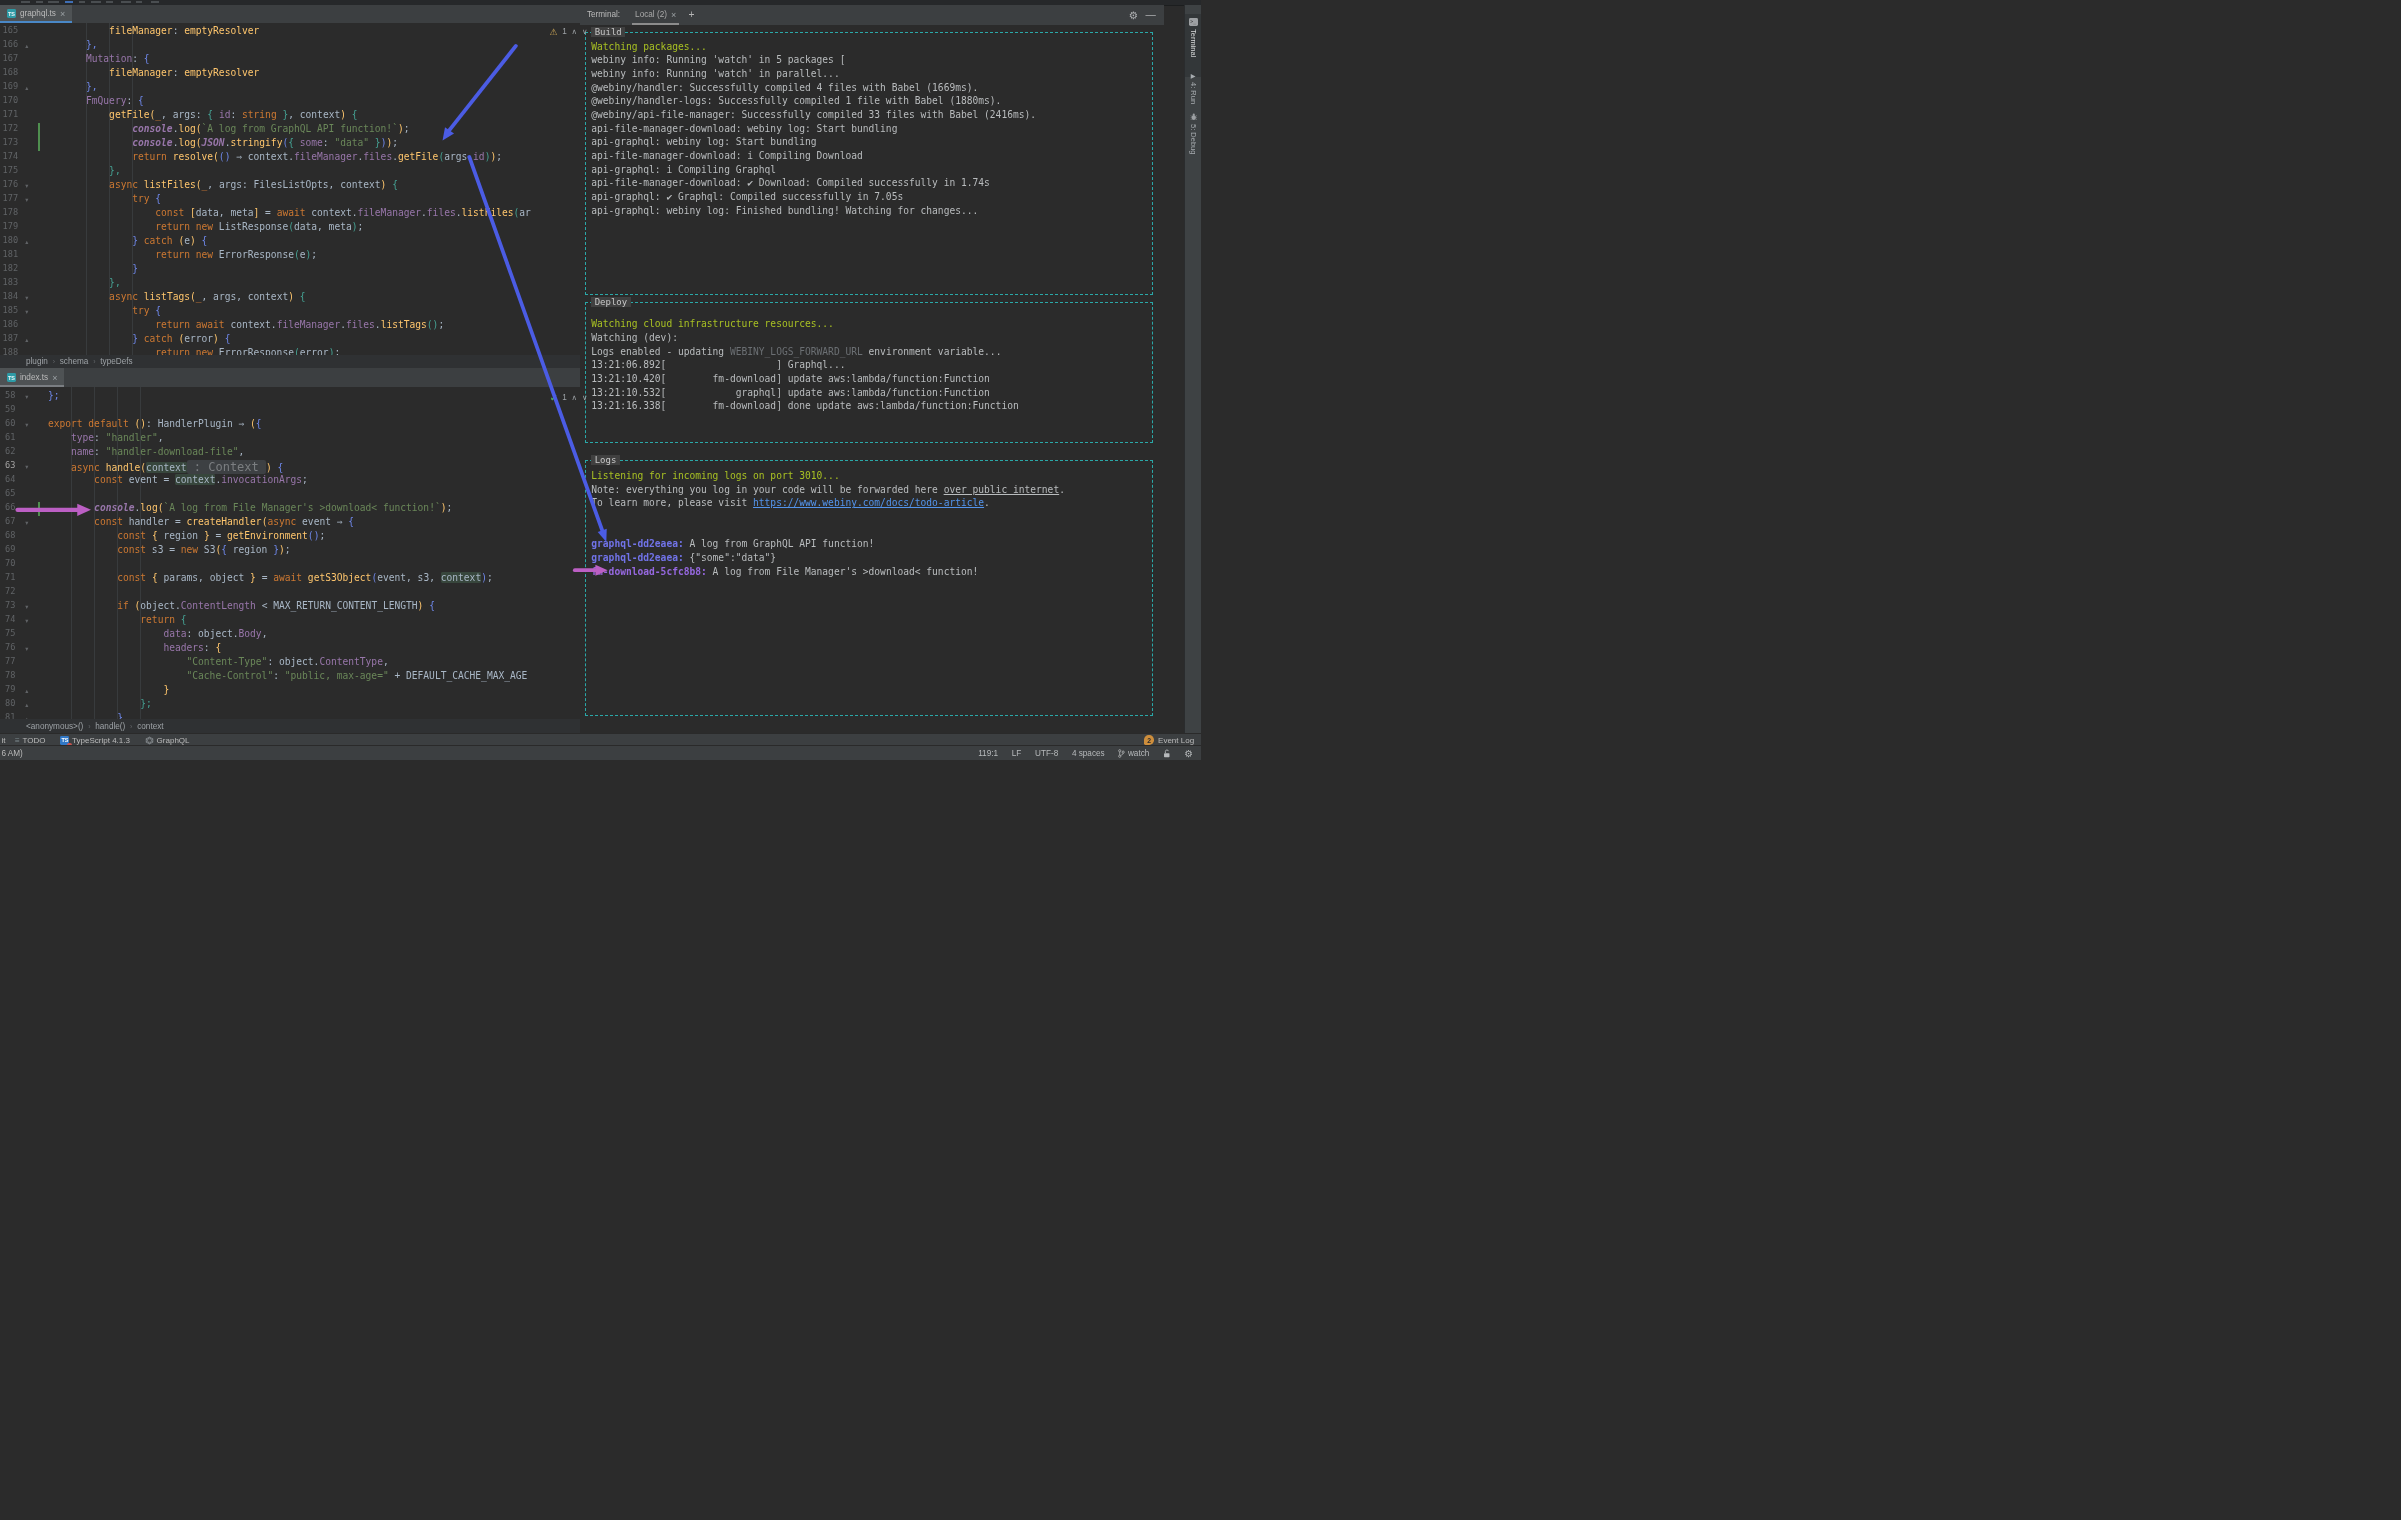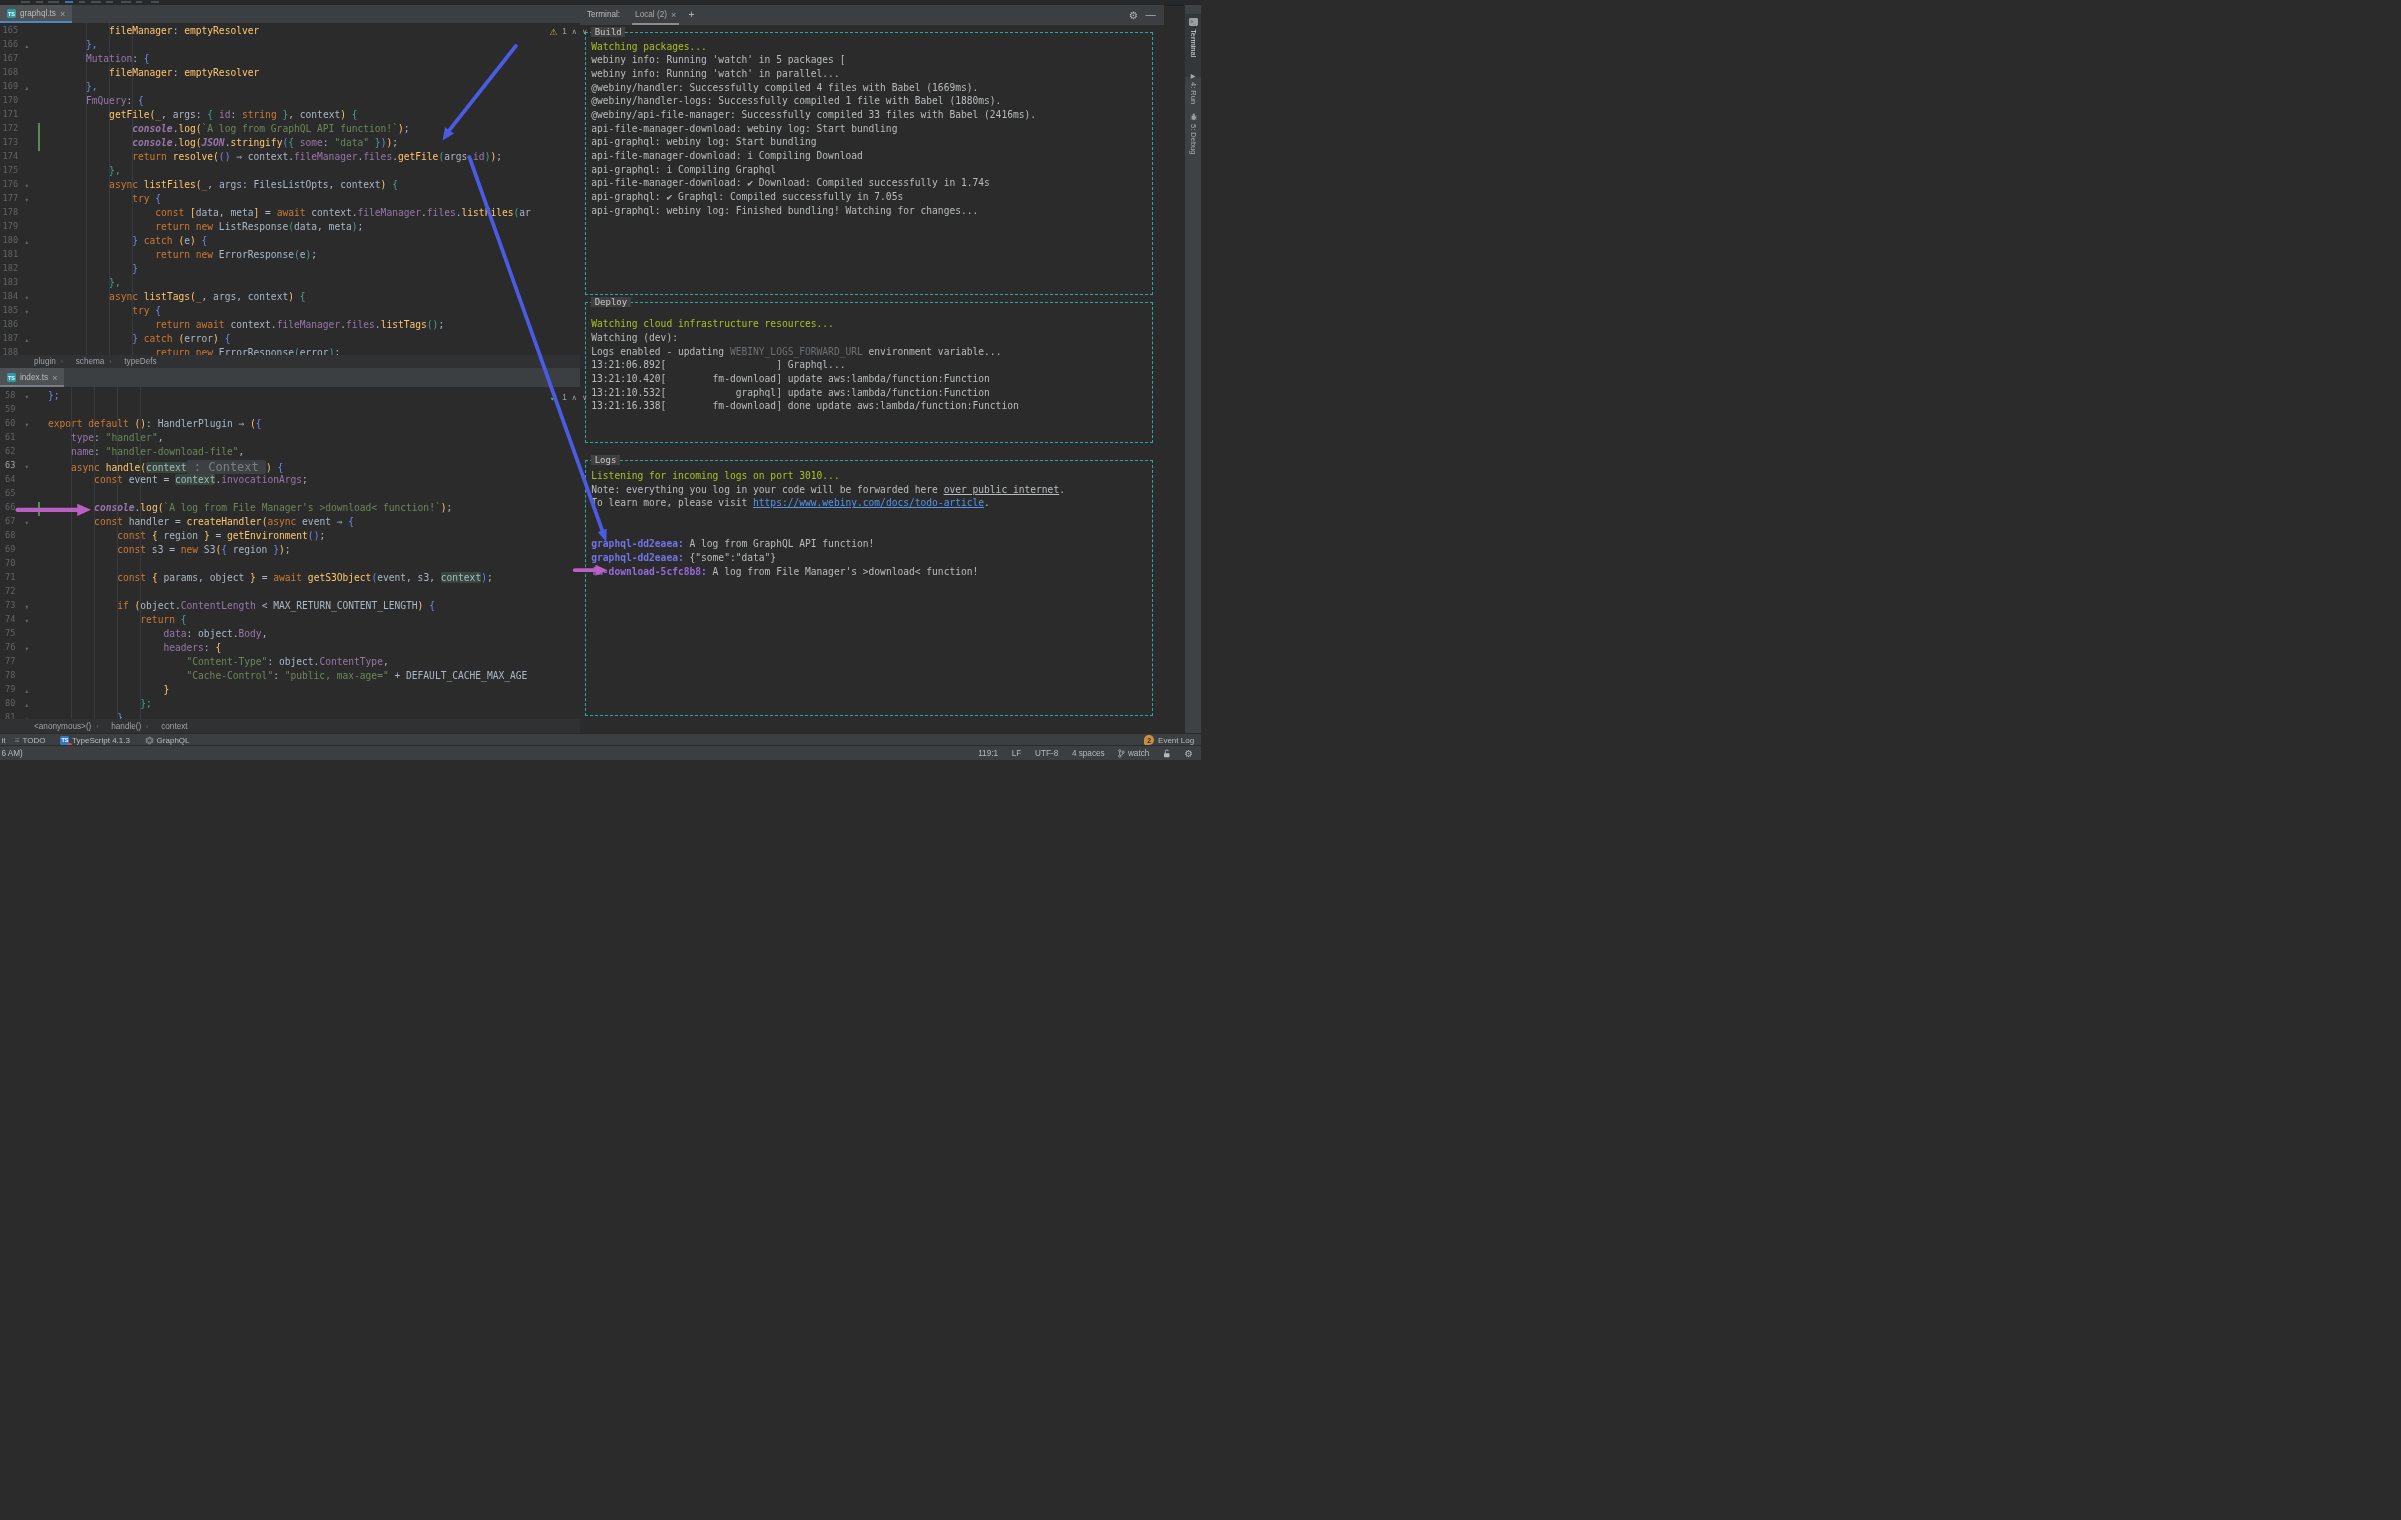--- a/index.html
+++ b/index.html
@@ -41,21 +41,21 @@
   .ed-widget .warn{color:#d6ae58;font-size:9px;} .ed-widget .ok{color:#4fa55b;font-size:9px;}
   .chev{color:#9da2a6;font-size:7.5px;cursor:pointer;}
   .scrollbar{position:absolute;right:0;top:0;bottom:0;width:6.9px;}
   .sb-thumb{position:absolute;right:0.7px;width:5.5px;background:#5c6062;border-radius:2.7px;opacity:.6;}
   .sb-mark{position:absolute;right:0.7px;width:5.5px;height:2.7px;}
   .crumbs{position:absolute;left:0;width:597px;background:#2f3133;color:#9da2a6;font-size:8.2px;
        display:flex;align-items:center;gap:4.8px;padding-left:26px;box-sizing:border-box;}
   #crumb1{top:355px;height:13px;}
   #crumb2{top:719px;height:14.4px;}
   .crumb-sep{color:#63676a;font-size:6.9px;}
-  .crumb-item{cursor:pointer;margin-left:8px;}
+  .crumb-item{cursor:pointer;}
   
   #splitter{position:absolute;left:597px;top:4.8px;width:2.7px;height:728px;background:#1f2123;}
   
   #terminal{position:absolute;left:580px;top:4.8px;width:584px;height:728px;background:#2b2b2b;}
   #term-header{position:absolute;left:0;top:0;right:0;height:20px;background:#3c3f41;
        display:flex;align-items:center;font-size:8.2px;color:#bbbbbb;}
   #term-label{margin-left:6.9px;}
   #term-tab{position:relative;margin-left:12.3px;height:100%;display:flex;align-items:center;gap:4.1px;color:#a9a9a9;padding:0 2.7px;cursor:pointer;}
   #term-tab .uline{position:absolute;left:0;right:0;bottom:0;height:2.1px;background:#8c8c8c;}
   #term-add{margin-left:9.6px;font-size:10.3px;color:#b6b6b6;cursor:pointer;}

